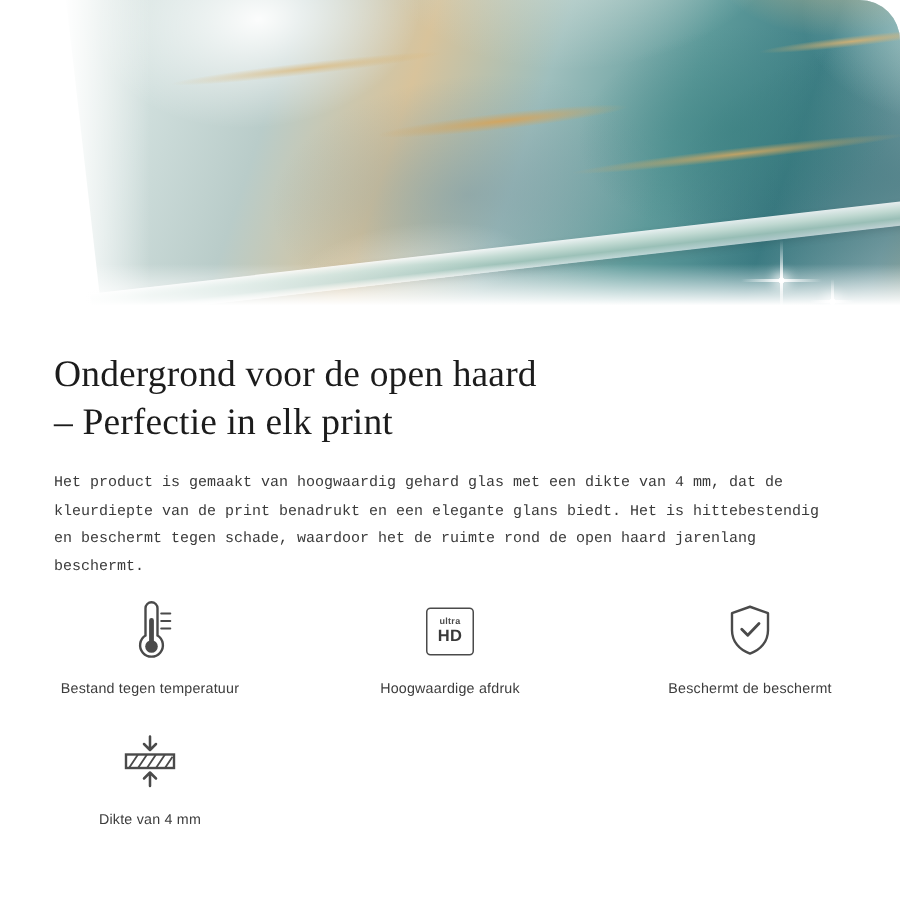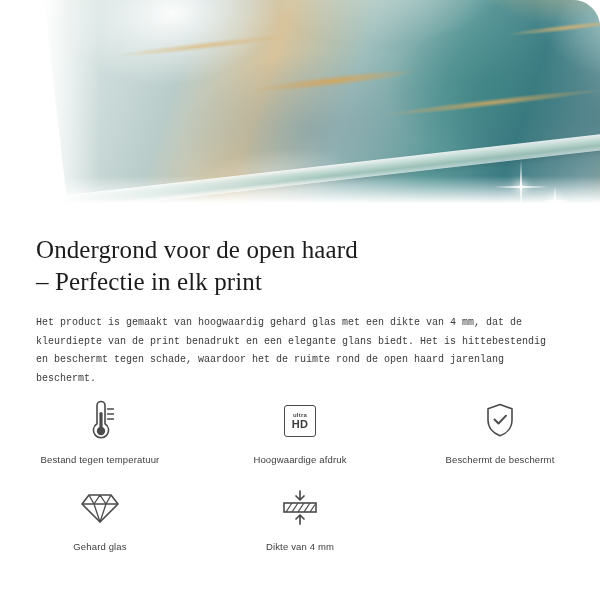--- a/index.html
+++ b/index.html
@@ -269,30 +269,20 @@
     <div class="feature">
       <div class="feature-icon">
         <svg width="40" height="46" viewBox="0 0 40 46" fill="none">
           <path d="M20 6.5l12 4.3v11.3c0 7.6-5 13.2-12 15.6-7-2.4-12-8-12-15.6V10.8L20 6.5z" stroke="#4a4a4a" stroke-width="1.6" stroke-linejoin="round"></path>
           <path d="M14.5 21.5l4 4 7.5-7.8" stroke="#4a4a4a" stroke-width="1.9" stroke-linecap="round" stroke-linejoin="round"></path>
         </svg>
       </div>
       <div class="feature-label">Beschermt de beschermt</div>
     </div>
 
-    <div class="feature">
-      <div class="feature-icon">
-        <svg width="42" height="40" viewBox="0 0 42 40" fill="none">
-          <path d="M10 7h22l7 9-18 18L3 16l7-9z" stroke="#4a4a4a" stroke-width="1.6" stroke-linejoin="round"></path>
-          <path d="M3 16h36" stroke="#4a4a4a" stroke-width="1.4"></path>
-          <path d="M10 7l5 9 6-9M32 7l-5 9-6-9M15 16l6 18 6-18" stroke="#4a4a4a" stroke-width="1.3" stroke-linejoin="round"></path>
-        </svg>
-      </div>
-      <div class="feature-label">Gehard glas</div>
-    </div>
 
 
     <div class="feature">
       <div class="feature-icon">
         <svg width="44" height="42" viewBox="0 0 44 42" fill="none">
           <path d="M22 4v8M18 9l4 4 4-4" stroke="#4a4a4a" stroke-width="1.7" stroke-linecap="round" stroke-linejoin="round"></path>
           <rect x="6" y="16" width="32" height="9" stroke="#4a4a4a" stroke-width="1.6"></rect>
           <path d="M8 25l6-9M14 25l6-9M20 25l6-9M26 25l6-9M32 25l5-7.5" stroke="#4a4a4a" stroke-width="1.2"></path>
           <path d="M22 37v-8M18 32l4-4 4 4" stroke="#4a4a4a" stroke-width="1.7" stroke-linecap="round" stroke-linejoin="round"></path>
         </svg>

